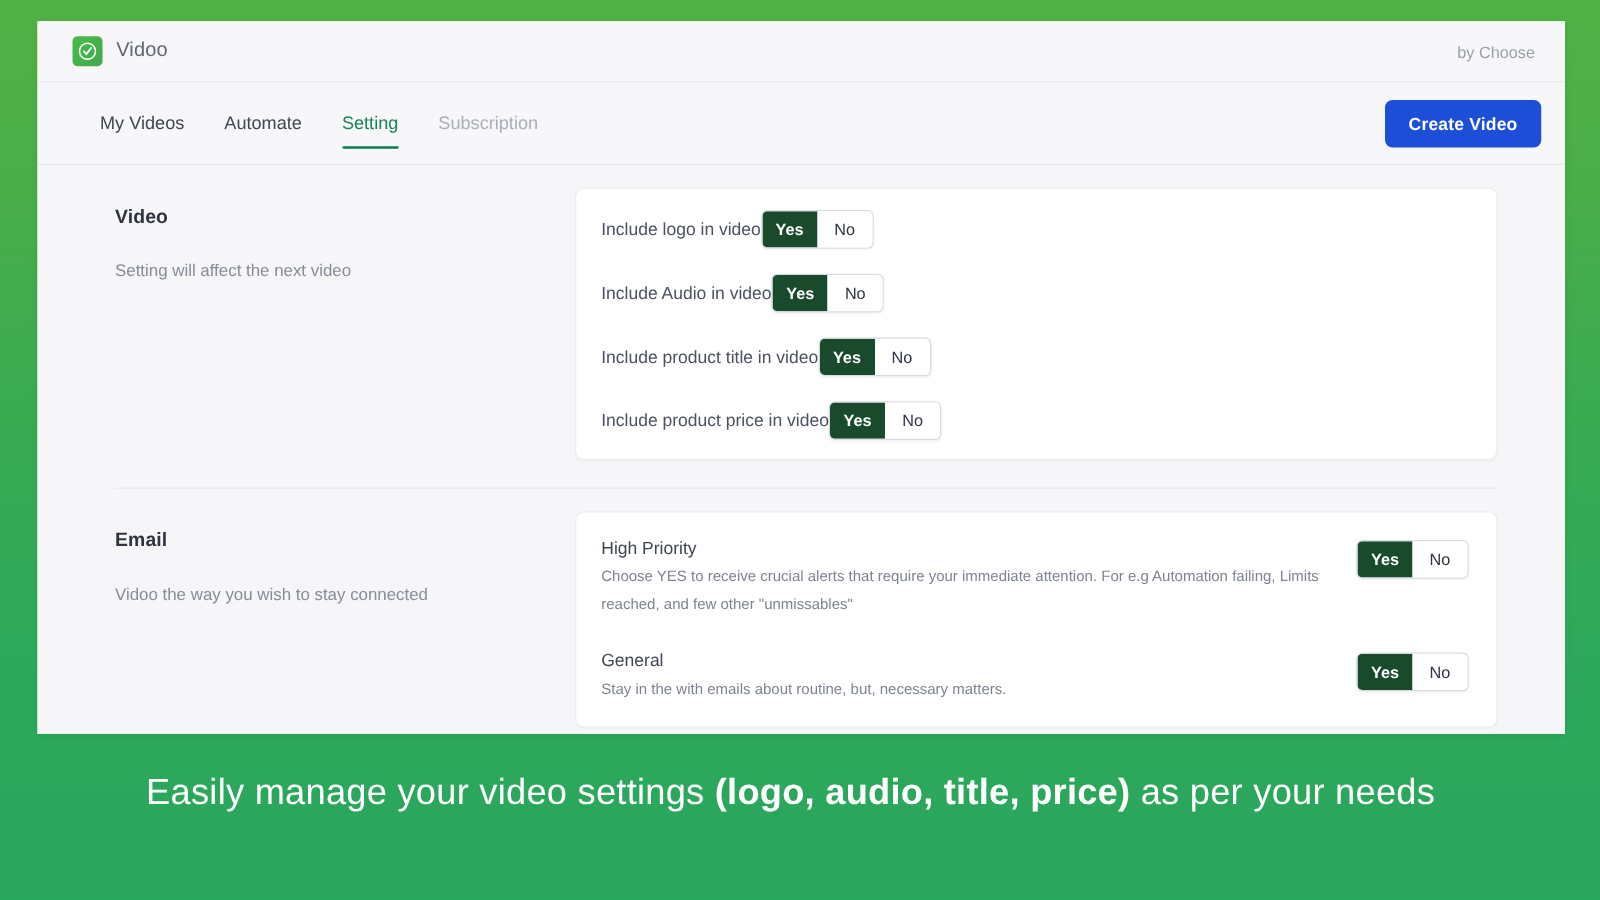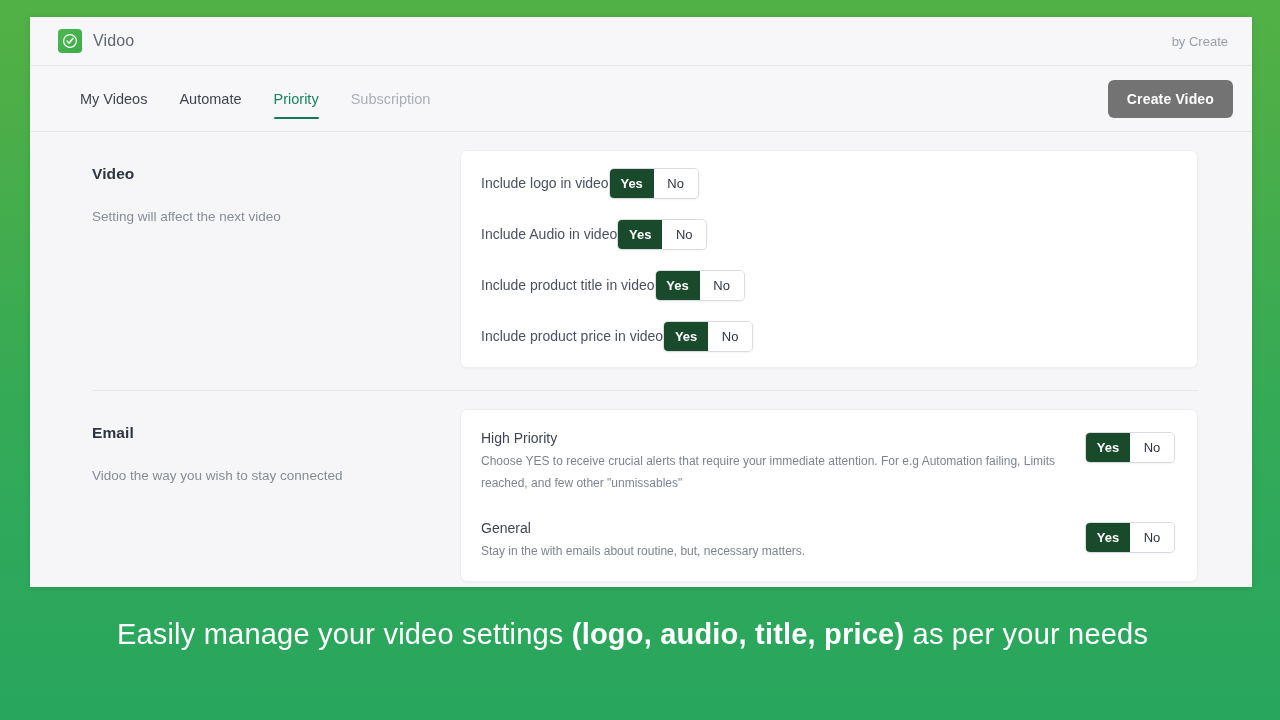--- a/index.html
+++ b/index.html
@@ -90,21 +90,21 @@
     bottom: 12px;
     height: 2.5px;
     background: #0f7a53;
     border-radius: 2px;
   }
   #create-video {
     position: absolute;
     right: 19px;
     top: 50%;
     transform: translateY(-50%);
-    background: #737373;
+    background: #1d4ed8;
     color: #ffffff;
     font-size: 14px;
     font-weight: bold;
     border: none;
     border-radius: 6px;
     padding: 11px 19px;
     cursor: pointer;
     font-family: "Liberation Sans", sans-serif;
     letter-spacing: .15px;
   }
@@ -238,28 +238,28 @@
     <div id="topbar">
       <div class="brand">
         <span class="logo-mark">
           <svg width="16" height="16" viewBox="0 0 16 16">
             <circle cx="8" cy="8" r="6.4" fill="none" stroke="#ffffff" stroke-width="1.2"></circle>
             <path d="M5.1 8.1 L7.1 10.2 L11 5.3" fill="none" stroke="#ffffff" stroke-width="1.5" stroke-linecap="round" stroke-linejoin="round"></path>
           </svg>
         </span>
         <span class="brand-name">Vidoo</span>
       </div>
-      <span class="byline">by Create</span>
+      <span class="byline">by Choose</span>
     </div>
 
     <div id="navbar">
       <div id="tabs">
         <div class="tab">My Videos</div>
         <div class="tab">Automate</div>
-        <div class="tab active">Priority</div>
+        <div class="tab active">Setting</div>
         <div class="tab muted">Subscription</div>
       </div>
       <button id="create-video">Create Video</button>
     </div>
 
     <div id="content">
 
       <div class="section">
         <div class="section-left">
           <div class="section-title">Video</div>

